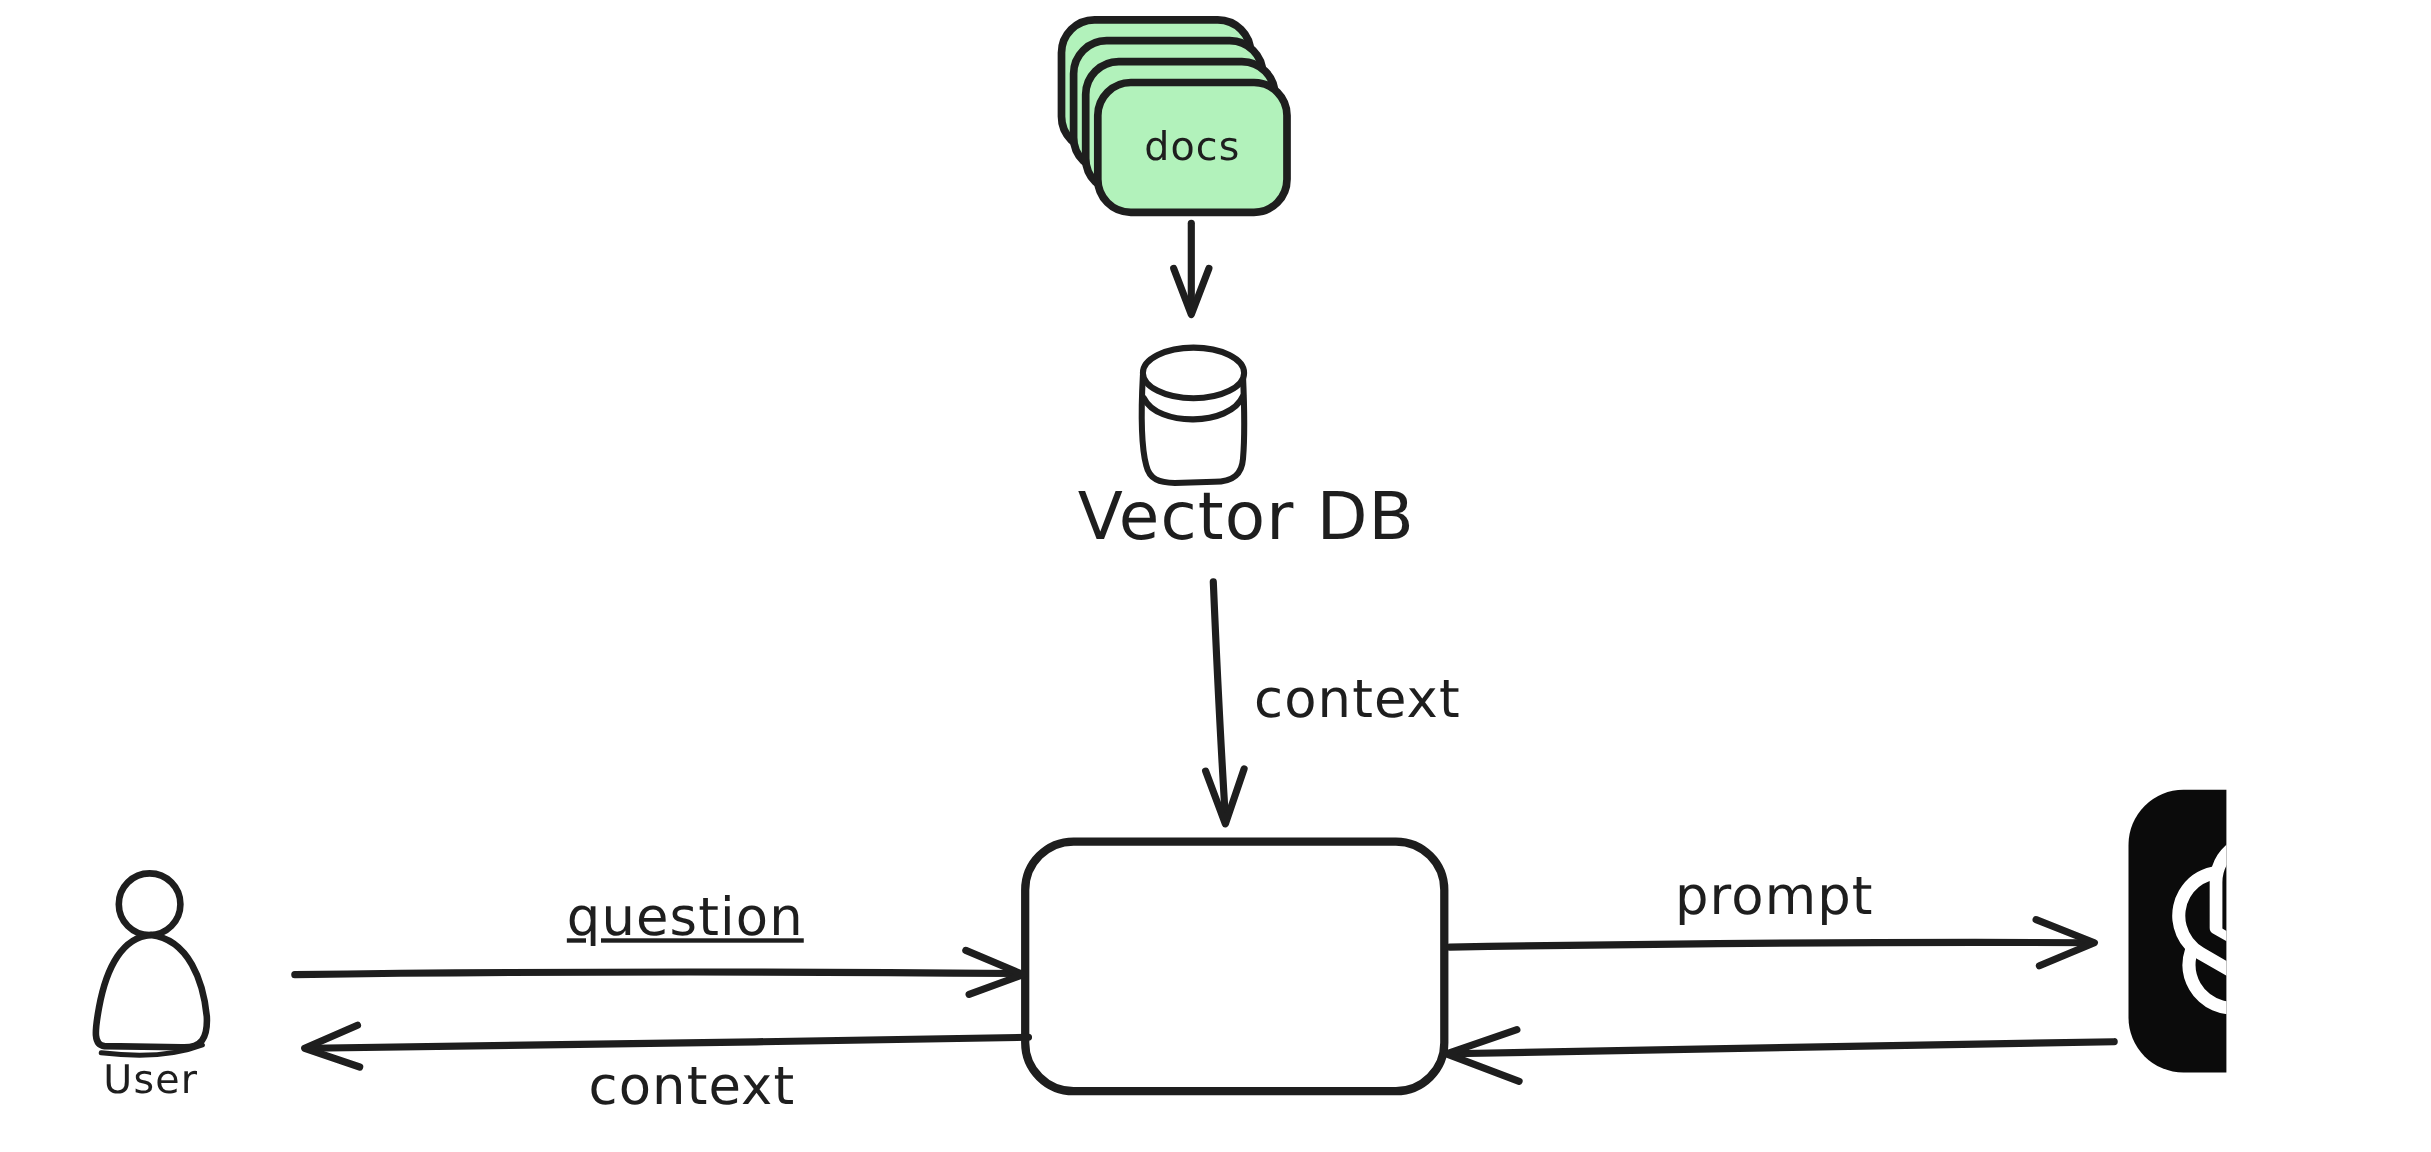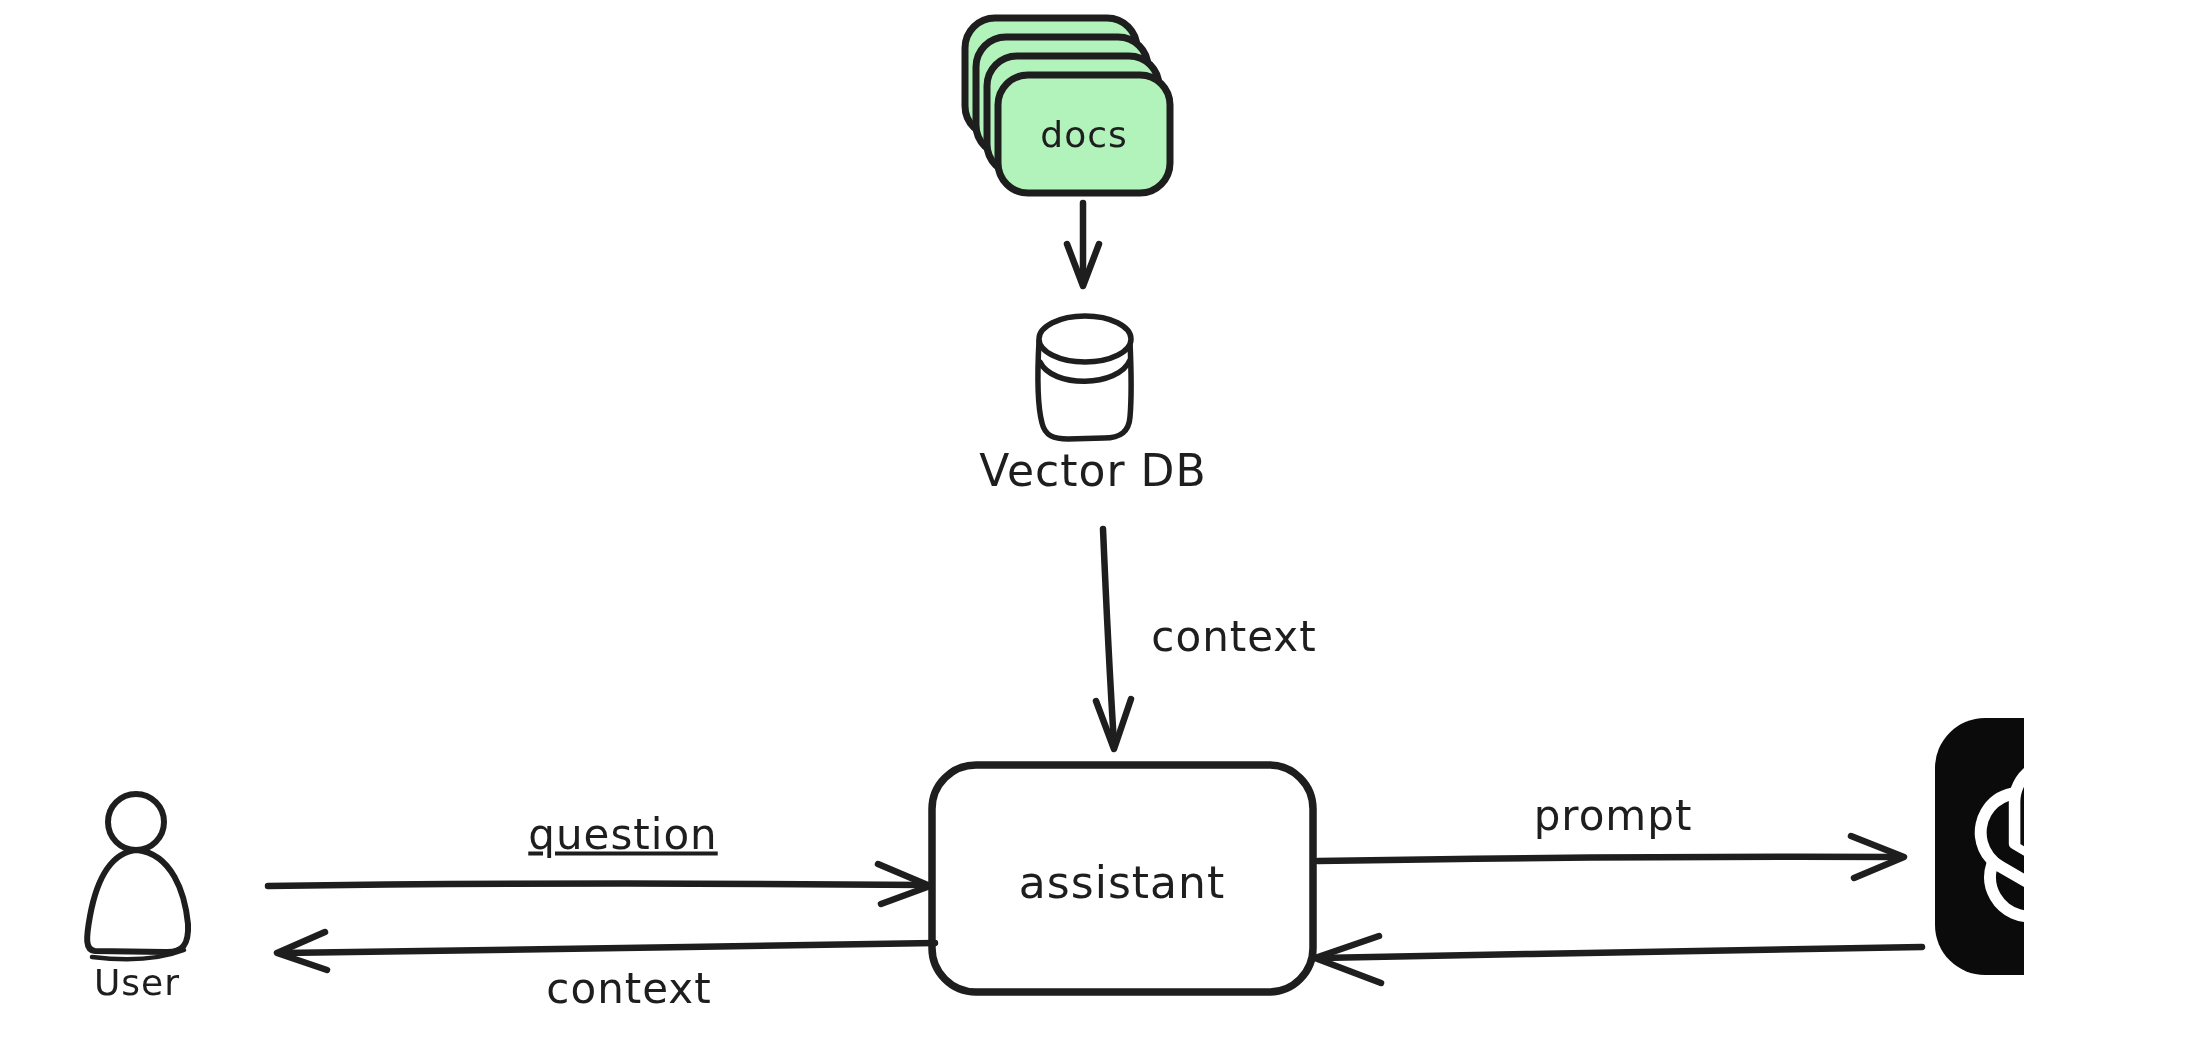--- a/index.html
+++ b/index.html
@@ -43,22 +43,22 @@
   .logo-fg { fill: var(--logo-foreground); }
   .lbl {
     position: absolute;
     transform: translate(-50%, -50%);
     color: var(--stroke);
     font-weight: 500;
     letter-spacing: 1px;
     white-space: nowrap;
     user-select: none;
   }
-  .lbl-node { font-size: 44px; }
-  .lbl-edge { font-size: 42px; }
+  .lbl-node { font-size: 60px; margin-left: 40px; }
+  .lbl-edge { font-size: 48px; }
   .lbl-docs { font-size: 36px; }
   .lbl-user { font-size: 36px; }
 </style>
 </head>
 <body>
 
 <div class="canvas">
 
   <svg class="diagram-layer" viewBox="0 0 2210 1047">
 
@@ -120,21 +120,20 @@
       </g>
     </g>
   </svg>
 
   <div class="lbl lbl-docs" style="left:1084px; top:134px;">docs</div>
 
   <div class="lbl lbl-node" style="left:1093px; top:470px;">Vector DB</div>
 
   <div class="lbl lbl-edge" style="left:1234px; top:636px;">context</div>
 
-  <div class="lbl lbl-node" style="left:1122px; top:882px;">assistant</div>
 
   <div class="lbl lbl-user" style="left:137px; top:982px;">User</div>
 
   <div class="lbl lbl-edge" style="left:623px; top:834px;text-decoration:underline;">question</div>
 
   <div class="lbl lbl-edge" style="left:629px; top:988px;">context</div>
 
   <div class="lbl lbl-edge" style="left:1613px; top:815px;">prompt</div>
 
 

